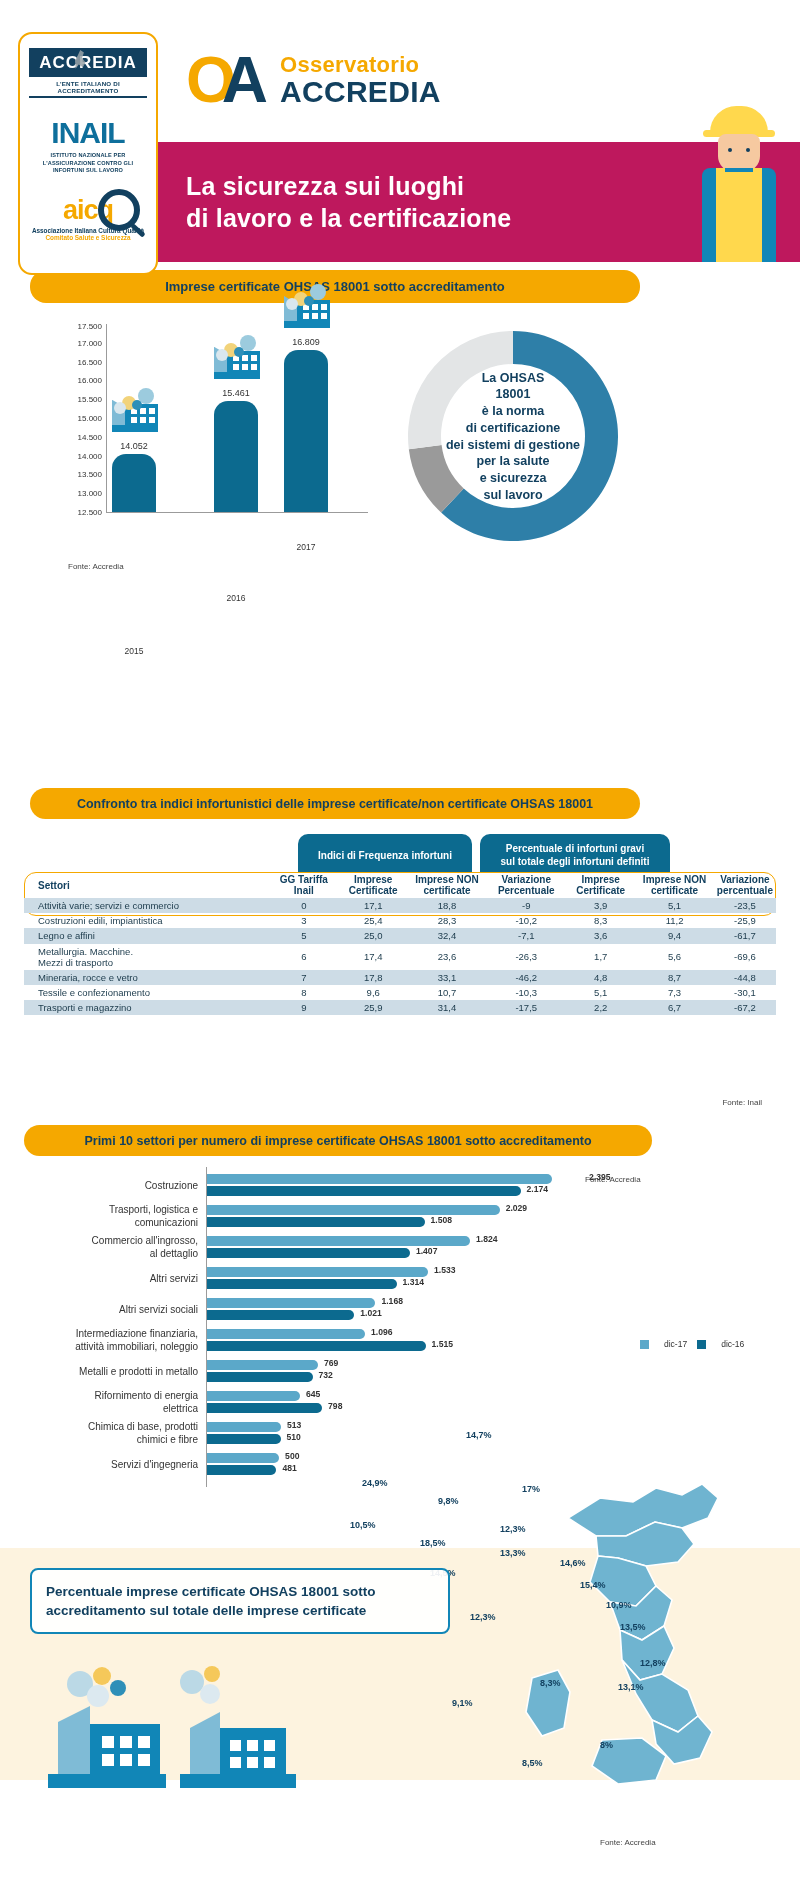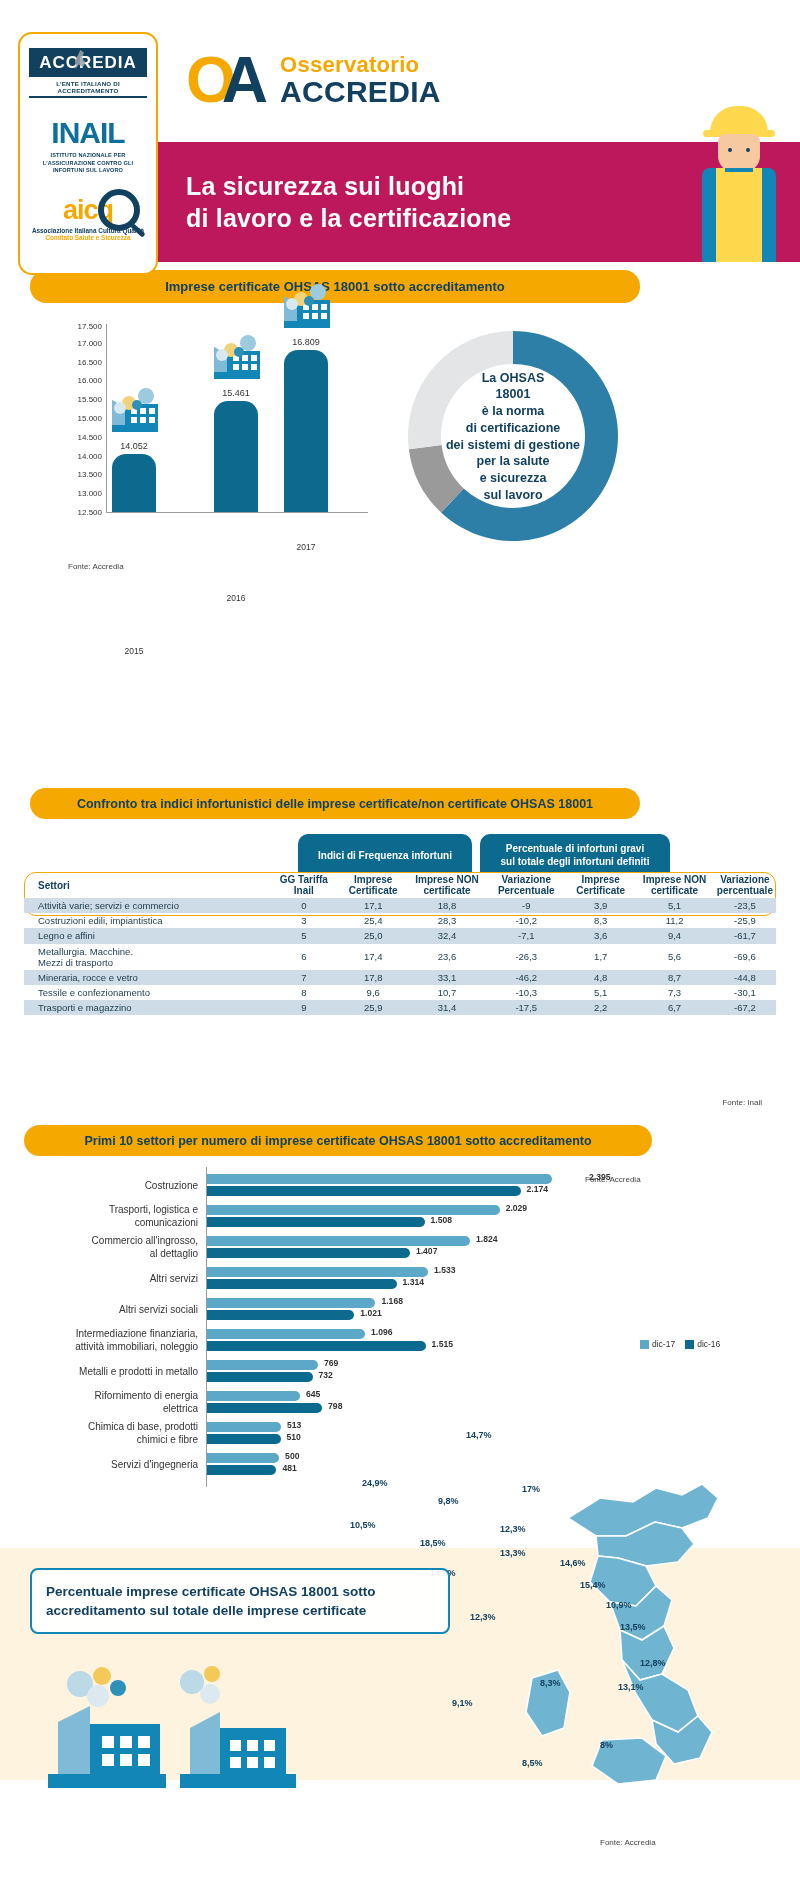--- a/index.html
+++ b/index.html
@@ -141,21 +141,21 @@
   .sec3 { position:relative; }
   #banner3 { position:absolute; left:24px; top:0; width:628px; height:31px; font-size:12.5px;}
   .hb-axis { position:absolute; left:206px; top:42px; width:1px; height:320px; background:#9b9b9b;}
   .hbrow { position:absolute; left:0; width:660px; }
   .hblabel { position:absolute; left:0; width:198px; text-align:right; font-size:10px; color:#333; line-height:1.25;}
   .hbar { position:absolute; left:207px; height:10px; border-radius:0 6px 6px 0;}
   .hbar.a { background:#5BA8C9; }
   .hbar.b { background:#0C6A8F; }
   .hbval { position:absolute; font-size:8.6px; color:#333; font-weight:bold; white-space:nowrap;}
   .legend { position:absolute; display:flex; gap:10px; align-items:center; font-size:8.5px; color:#333;}
-  .lg { display:flex; align-items:center; gap:3px;}
+  .lg { display:flex; align-items:center; gap:15px;}
   .lgsw { width:9px; height:9px; }
 
   
   .sec4 { position:relative; }
   .map-pct { position:absolute; font-size:9px; font-weight:bold; color:#12405F; white-space:nowrap;}
   .mapsvg { position:absolute; right:20px; top:0; }
   .bluebox { position:absolute; left:30px; width:420px; border:2px solid #1186B7; border-radius:8px;
     background:rgba(255,255,255,.93); color:#12405F; font-weight:bold; font-size:13.5px; line-height:1.42;
     padding:12px 14px;}
   .factory-ill { position:absolute; }

